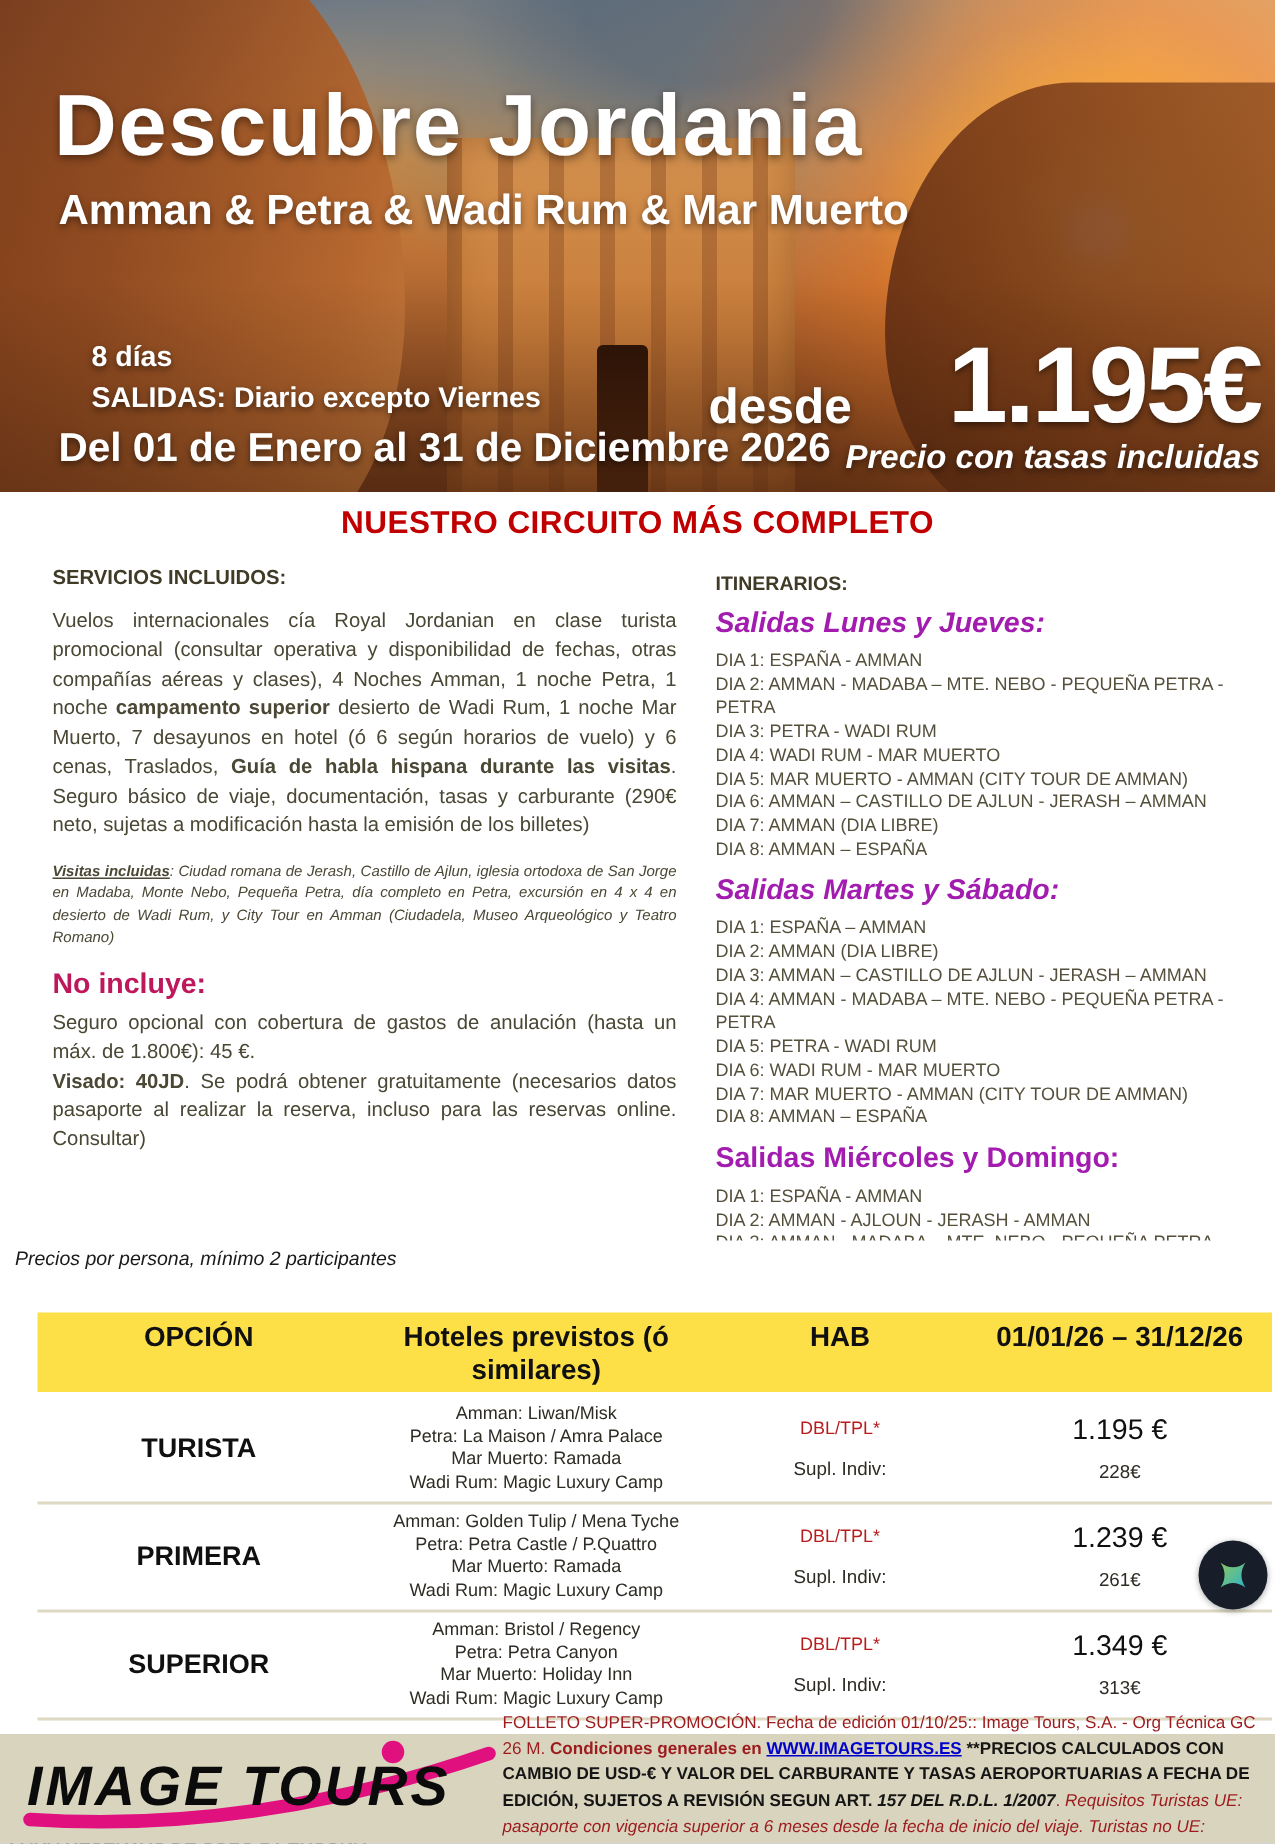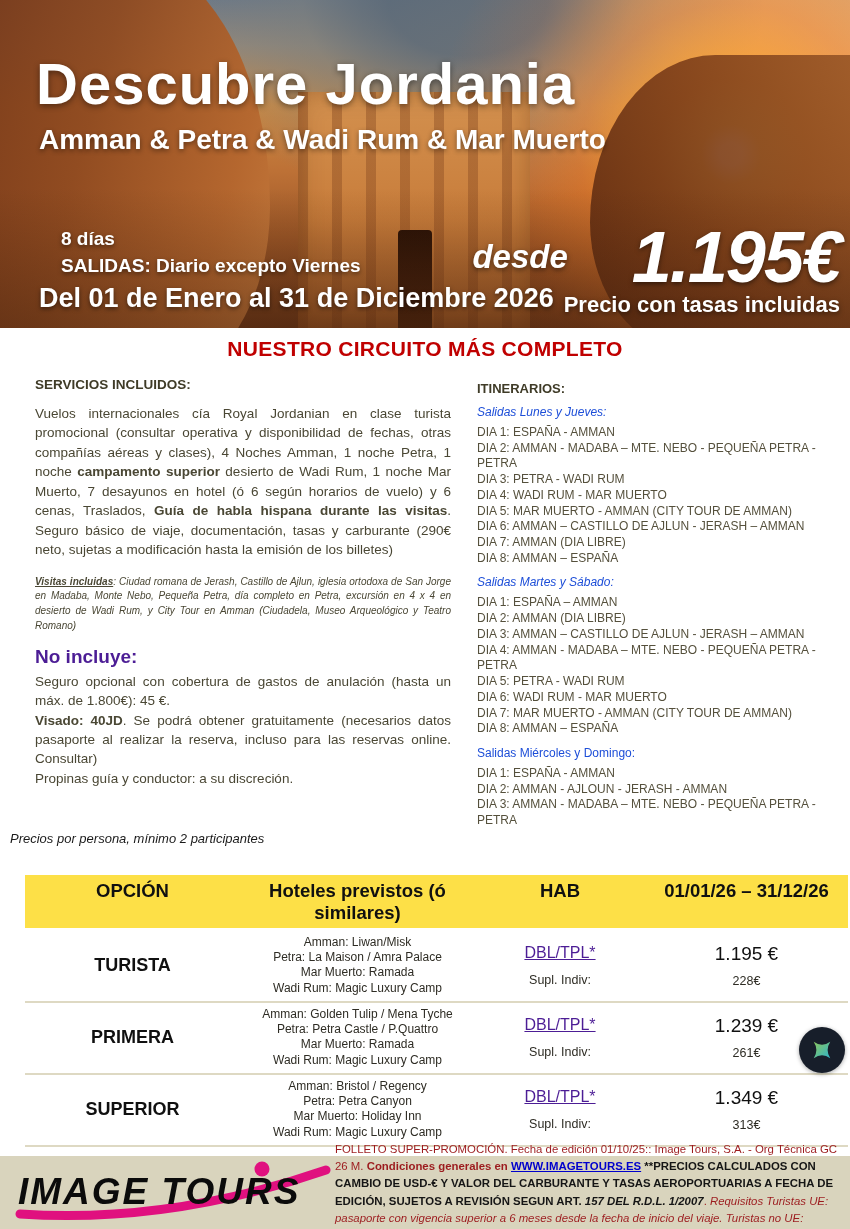--- a/index.html
+++ b/index.html
@@ -29,55 +29,55 @@
   .hero-shade { position:absolute; left:0; right:0; bottom:0; height:140px;
     background:linear-gradient(180deg, rgba(70,35,15,0) 0%, rgba(60,30,12,.42) 100%); }
   .hero-title { position:absolute; left:36px; top:50px; font-size:58px; font-weight:bold; color:#fff;
     text-shadow:0 2px 6px rgba(0,0,0,.45); letter-spacing:1px; }
   .hero-sub { position:absolute; left:39px; top:124px; font-size:28px; font-weight:bold; color:#fff;
     text-shadow:0 2px 5px rgba(0,0,0,.45); }
   .hero-info { position:absolute; left:39px; bottom:14px; color:#fff; font-weight:bold; text-shadow:0 2px 4px rgba(0,0,0,.5); }
   .hi-1, .hi-2 { font-size:19px; line-height:1.45;margin-left:22px; }
   .hi-3 { font-size:27px; margin-top:3px; }
   .hero-price { position:absolute; right:10px; bottom:10px; text-align:right; color:#fff; font-weight:bold; text-shadow:0 2px 5px rgba(0,0,0,.5); }
-  .hp-row { display:flex; align-items:center; justify-content:flex-end; gap:16px;font-style:italic; }
+  .hp-row { display:flex; align-items:flex-end; justify-content:flex-end; gap:16px; }
   .hp-desde { font-size:33px; }
   .hp-amount { font-size:72px; line-height:.92; letter-spacing:-2px;margin-left:48px; }
-  .hp-note { font-size:22px; margin-top:2px; }
+  .hp-note { font-size:22px; margin-top:2px;font-style:italic; }
 
   
   .headline { text-align:center; color:#c00000; font-weight:bold; font-size:21px; margin:9px 0 4px; letter-spacing:.3px; }
 
   
   .columns { display:flex; gap:26px; padding:6px 0 0 35px; height:462px; overflow:hidden; }
   .col-left { width:416px; color:#4a4734; }
   .svc-h { font-size:13.5px; font-weight:bold; color:#3f3b27; margin:6px 0 12px; }
   .svc-p { font-size:13.5px; line-height:1.44; text-align:justify; margin-bottom:15px; }
   .b { font-weight:bold; }
   .visits { font-style:italic; font-size:10px; line-height:1.48; text-align:justify; margin-bottom:12px; }
   .visits-lead { font-weight:bold; text-decoration:underline; }
-  .noincl-h { font-size:19px; font-weight:bold; color:#4c1d95; margin:2px 0 4px; }
+  .noincl-h { font-size:19px; font-weight:bold; color:#be185d; margin:2px 0 4px; }
   .noincl-p { font-size:13.5px; line-height:1.44; text-align:justify; }
 
   .col-right { flex:1; padding-right:8px; color:#55503c; }
   .itin-h { font-size:13px; font-weight:bold; color:#3f3b27; margin:10px 0 8px; }
-  .sal-title { font-size:12px; font-weight:normal; font-style:italic; color:#1d4ed8; margin:9px 0 6px; }
+  .sal-title { font-size:19px; font-weight:bold; font-style:italic; color:#a21caf; margin:9px 0 6px; }
   .sal-title.upright { font-style:normal; }
   .day { font-size:12px; line-height:1.31; }
 
   
   .pnote { font-size:13px; font-weight:normal; font-style:italic; color:#1a1a1a; margin:4px 0 5px 10px; }
   .ptable { margin-left:25px; width:823px; }
   .pt-head { display:grid; grid-template-columns:215px 235px 170px 1fr; background:#fde047; padding:5px 0 4px; margin-bottom:3px;margin-top:29px; }
   .pt-head > div { text-align:center; font-weight:bold; font-size:18.5px; color:#101010; }
   .pt-row { display:grid; grid-template-columns:215px 235px 170px 1fr; border-bottom:2px solid #ded9c3; padding:4px 0 5px; }
   .pt-opt { display:flex; align-items:center; justify-content:center; font-weight:bold; font-size:18px; color:#101010; }
   .pt-hotels { display:flex; flex-direction:column; justify-content:center; text-align:center; font-size:12px; line-height:1.27; color:#2e2c24; }
   .pt-col2 { display:flex; flex-direction:column; justify-content:space-around; text-align:center; padding:4px 0; }
-  .pt-hab1 { font-size:16px; color:#4c1d95;text-decoration:underline; }
+  .pt-hab1 { font-size:12px; color:#b91c1c; }
   .pt-hab2 { font-size:12.5px; color:#2e2c24; }
   .pt-pr1 { font-size:19px; color:#101010; }
   .pt-pr2 { font-size:12.5px; color:#2e2c24; }
 
   
   .conditions { margin:13px 6px 0; font-size:12.4px; line-height:1.5; color:#111; text-align:justify; }
   .it { font-style:italic; }
 
   
   .footer { position:absolute; left:0; right:0; bottom:0; height:73px; background:#d9d4bd; display:flex; align-items:center; }
@@ -124,21 +124,20 @@
   <div class="headline">NUESTRO CIRCUITO MÁS COMPLETO</div>
 
   <div class="columns">
     <div class="col-left">
       <div class="svc-h">SERVICIOS INCLUIDOS:</div>
       <p class="svc-p"><span>Vuelos internacionales cía Royal Jordanian en clase turista promocional (consultar operativa y disponibilidad de fechas, otras compañías aéreas y clases), 4 Noches Amman, 1 noche Petra, 1 noche </span><span class="b">campamento superior</span><span> desierto de Wadi Rum, 1 noche Mar Muerto, 7 desayunos en hotel (ó 6 según horarios de vuelo) y 6 cenas, Traslados, </span><span class="b">Guía de habla hispana durante las visitas</span><span>. Seguro básico de viaje, documentación, tasas y carburante (290€ neto, sujetas a modificación hasta la emisión de los billetes)</span></p>
       <p class="visits"><span class="visits-lead">Visitas incluidas</span><span>: Ciudad romana de Jerash, Castillo de Ajlun, iglesia ortodoxa de San Jorge en Madaba, Monte Nebo, Pequeña Petra, día completo en Petra, excursión en 4 x 4 en desierto de Wadi Rum, y City Tour en Amman (Ciudadela, Museo Arqueológico y Teatro Romano)</span></p>
       <div class="noincl-h">No incluye:</div>
       <p class="noincl-p">Seguro opcional con cobertura de gastos de anulación (hasta un máx. de  1.800€): 45 €.</p>
       <p class="noincl-p"><span class="b">Visado: 40JD</span><span>. Se podrá obtener gratuitamente (necesarios datos pasaporte al realizar la reserva, incluso para las reservas online. Consultar)</span></p>
-      <p class="noincl-p">Propinas guía y conductor: a su discreción.</p>
 
     </div>
 
     <div class="col-right">
       <div class="itin-h">ITINERARIOS:</div>
 
       <div class="sal-title">Salidas Lunes y Jueves:</div>
       <div class="day">DIA 1: ESPAÑA - AMMAN</div>
       <div class="day">DIA 2: AMMAN - MADABA – MTE. NEBO - PEQUEÑA PETRA - PETRA</div>
       <div class="day">DIA 3: PETRA - WADI RUM</div>

